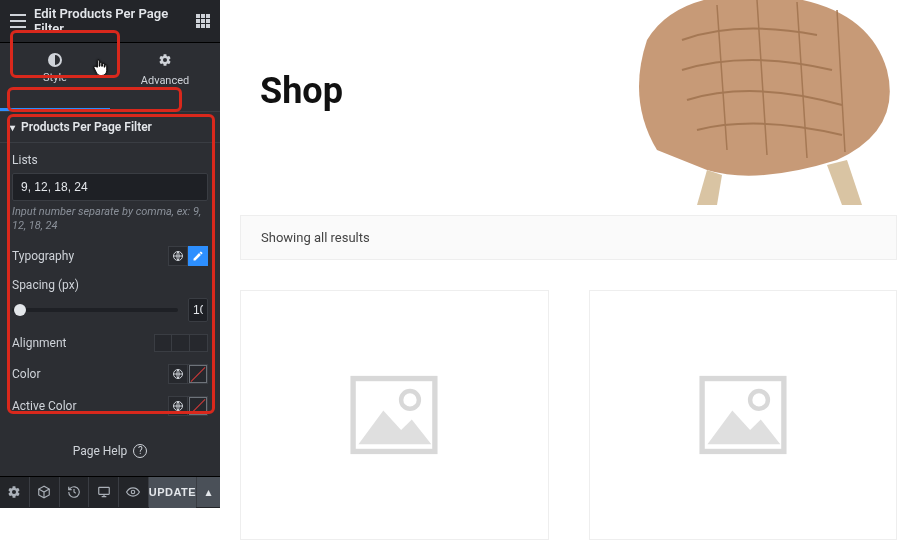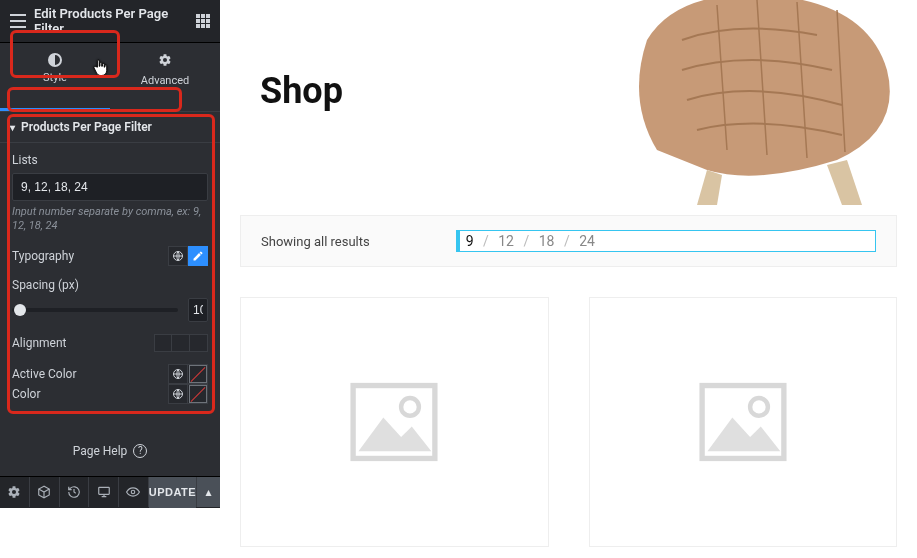--- a/index.html
+++ b/index.html
@@ -169,37 +169,37 @@
 
       <div class="field row-between">
         <span class="label" style="margin:0">Alignment</span>
         <div class="seg3">
           <div class="seg"></div>
           <div class="seg"></div>
           <div class="seg"></div>
         </div>
       </div>
 
-      <div class="field row-between" style="margin-bottom:0">
-        <span class="label" style="margin:0">Active Color</span>
+      <div class="field row-between">
+        <span class="label" style="margin:0">Color</span>
         <div class="ctrl-group">
           <div class="ctrl-btn">
             <svg viewBox="0 0 24 24" fill="none" stroke="#cfd3d9" stroke-width="2">
                   <circle cx="12" cy="12" r="9"></circle>
                   <path d="M3 12h18M12 3c3 3 3 15 0 18M12 3c-3 3-3 15 0 18"></path>
                 </svg>
           </div>
           <div class="ctrl-btn">
                 <span class="swatch-none"></span>
               </div>
         </div>
       </div>
 
-      <div class="field row-between">
-        <span class="label" style="margin:0">Color</span>
+      <div class="field row-between" style="margin-bottom:0">
+        <span class="label" style="margin:0">Active Color</span>
         <div class="ctrl-group">
           <div class="ctrl-btn">
             <svg viewBox="0 0 24 24" fill="none" stroke="#cfd3d9" stroke-width="2">
                   <circle cx="12" cy="12" r="9"></circle>
                   <path d="M3 12h18M12 3c3 3 3 15 0 18M12 3c-3 3-3 15 0 18"></path>
                 </svg>
           </div>
           <div class="ctrl-btn">
                 <span class="swatch-none"></span>
               </div>
@@ -262,29 +262,20 @@
         <path d="M120 190 L110 225 L130 225 L135 195 Z" fill="#d9c4a3"></path>
         <path d="M240 185 L255 225 L275 225 L260 180 Z" fill="#d9c4a3"></path>
         <path d="M95 60 Q150 40 230 55 M95 90 Q160 70 245 90 M100 120 Q165 100 255 125 M110 150 Q170 135 255 155" stroke="#a57854" stroke-width="2" fill="none"></path>
         <path d="M130 25 L140 170 M170 20 L180 175 M210 22 L220 178 M250 30 L258 172" stroke="#a57854" stroke-width="1.5" fill="none"></path>
       </svg>
       <div class="shop-title">Shop</div>
     </div>
 
     <div class="filter-bar">
       <span>Showing all results</span>
-      <span class="ppp">
-        <span class="opt active">9</span>
-        <span class="sep">/</span>
-        <span class="opt">12</span>
-        <span class="sep">/</span>
-        <span class="opt">18</span>
-        <span class="sep">/</span>
-        <span class="opt">24</span>
-      </span>
     </div>
 
     <div class="product-grid">
       <div class="product">
         <svg class="ph-img" viewBox="0 0 100 90">
           <rect x="4" y="4" width="92" height="82" fill="none" stroke="#b9b9b9" stroke-width="6"></rect>
           <circle cx="68" cy="28" r="10" fill="none" stroke="#b9b9b9" stroke-width="5"></circle>
           <path d="M10 78 L38 40 L58 62 L70 50 L92 78 Z" fill="#c6c6c6"></path>
         </svg>
       </div>

